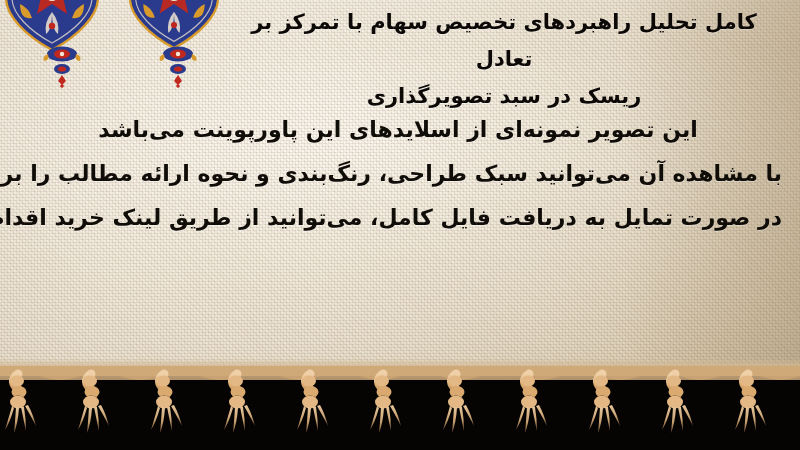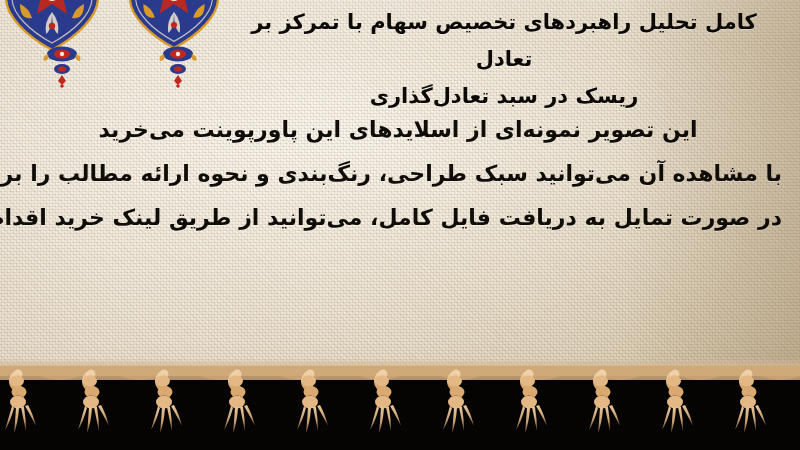--- a/index.html
+++ b/index.html
@@ -210,25 +210,25 @@
     </defs>
     <use href="#pendant"></use>
   </svg>
 
   <svg class="pendant pend-b" viewBox="0 0 48 42">
     <use href="#pendant"></use>
   </svg>
 
   <div class="title-block">
     <span>کامل تحلیل راهبردهای تخصیص سهام با تمرکز بر تعادل</span><br>
-    <span>ریسک در سبد تعادل‌گذاری</span>
+    <span>ریسک در سبد تصویر‌گذاری</span>
   </div>
 
   <div class="body-block">
-    <span class="body-line">این تصویر نمونه‌ای از اسلایدهای این پاورپوینت می‌خرید</span>
+    <span class="body-line">این تصویر نمونه‌ای از اسلایدهای این پاورپوینت می‌باشد</span>
     <span class="body-line">با مشاهده آن می‌توانید سبک طراحی، رنگ‌بندی و نحوه ارائه مطالب را بررسی نمایید</span>
     <span class="body-line">در صورت تمایل به دریافت فایل کامل، می‌توانید از طریق لینک خرید اقدام فرمایید</span>
   </div>
 
   <div class="black-band"></div>
   <div class="band-edge"></div>
 
   <svg class="fringe-row" viewBox="0 0 800 84" preserveAspectRatio="none">
     <defs>
       <linearGradient id="ropeG" x1="0" y1="0" x2="0" y2="1">

